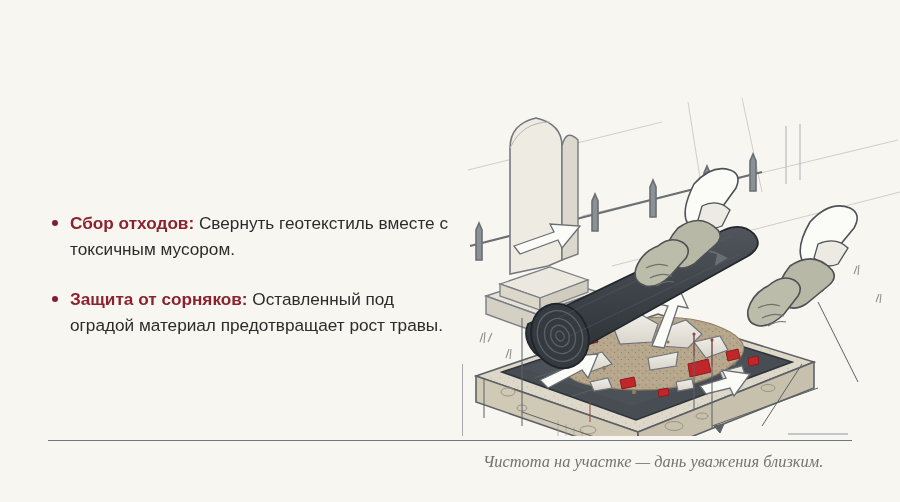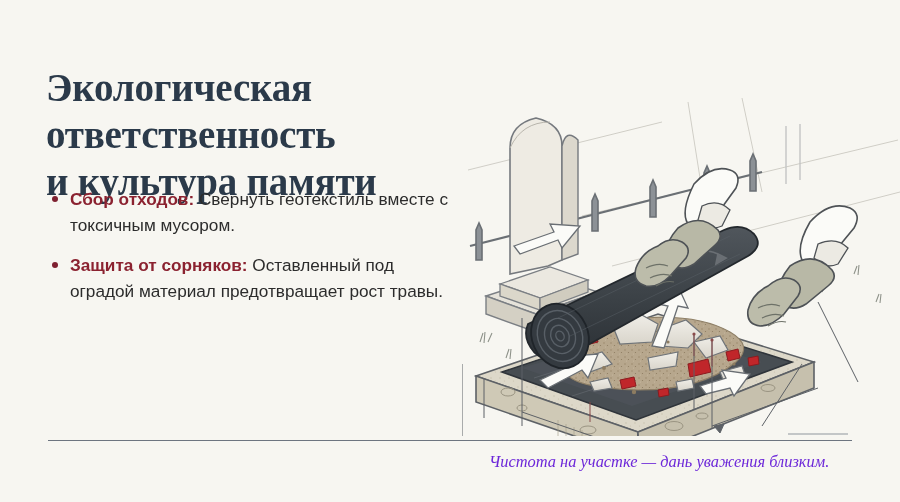--- a/index.html
+++ b/index.html
@@ -42,20 +42,21 @@
     top: 186px;
     width: 412px;
   }
   .bullet {
     position: relative;
     padding-left: 22px;
     margin-bottom: 14px;
     font-size: 17.2px;
     line-height: 26px;
     color: #2c2c2c;
+    margin-top: 24px;
   }
   .bullet:last-child { margin-bottom: 0; }
   .bullet .dot {
     position: absolute;
     left: 4px;
     top: 10px;
     width: 6px;
     height: 6px;
     border-radius: 50%;
     background: #7e2030;
@@ -77,44 +78,39 @@
   }
   .caption {
     position: absolute;
     left: 483px;
     top: 452px;
     width: 370px;
     text-align: left;
     font-family: "Liberation Serif", "DejaVu Serif", serif;
     font-style: italic;
     font-size: 16.4px;
-    color: #6d28d9;
+    color: #737373;
     white-space: nowrap;
-    margin-left: 6px;
   }
 
   
   .illustration {
     position: absolute;
     left: 462px;
     top: 96px;
     width: 438px;
     height: 340px;
   }
   .illustration svg { display: block; }
 </style>
 </head>
 <body>
 
 <div class="slide">
 
-  <h1 class="title">
-    <span class="l1">Экологическая ответственность</span>
-    <span class="l2">и культура памяти</span>
-  </h1>
 
   <ul class="bullets" style="list-style:none;margin:0;padding:0;">
     <li class="bullet">
       <span class="dot"></span>
       <span class="lead">Сбор отходов:</span><span class="body"> Свернуть геотекстиль вместе с токсичным мусором.</span>
     </li>
     <li class="bullet">
       <span class="dot"></span>
       <span class="lead">Защита от сорняков:</span><span class="body"> Оставленный под оградой материал предотвращает рост травы.</span>
     </li>

